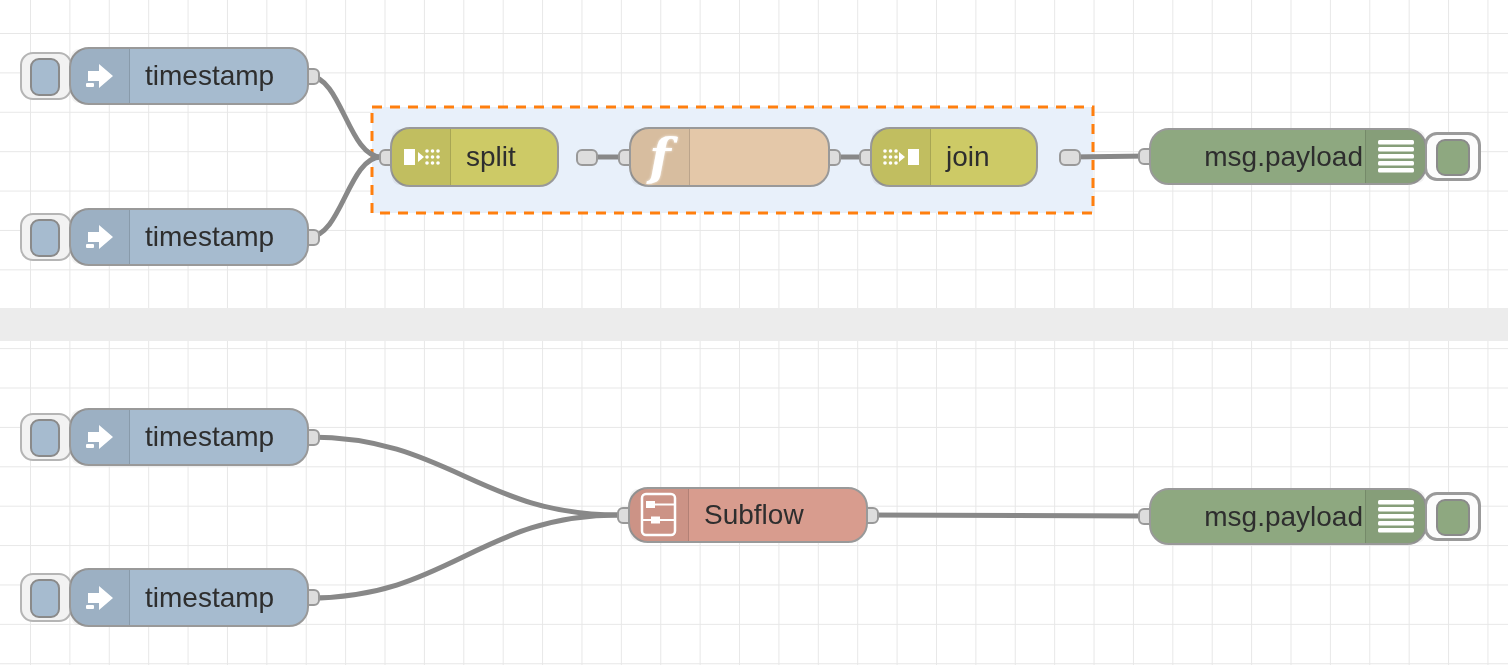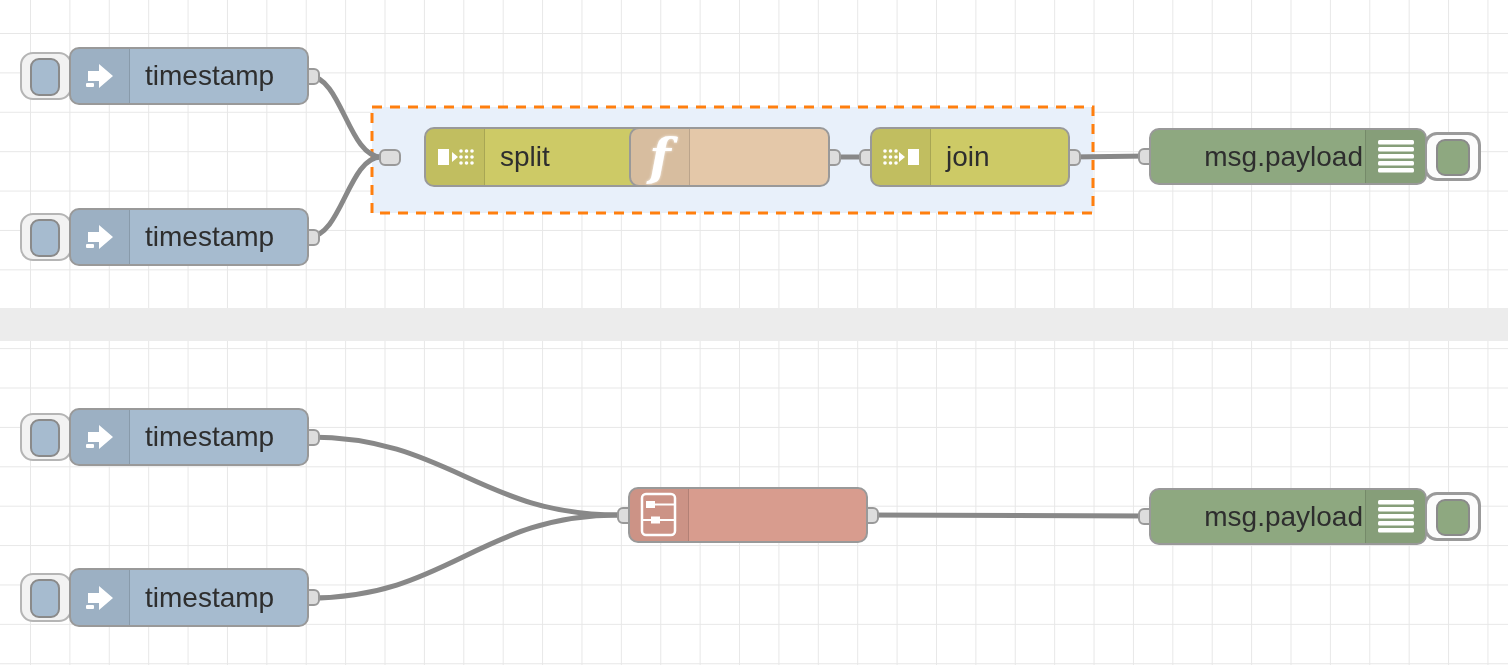--- a/index.html
+++ b/index.html
@@ -11,21 +11,21 @@
       linear-gradient(to right, var(--grid-line,#e7e7e7) 1px, transparent 1px),
       linear-gradient(to bottom, var(--grid-line,#e7e7e7) 1px, transparent 1px);
     background-size:39.4px 39.4px;
     background-position:30px 33px;
   }
   #divider{position:absolute;left:0;width:1508px;z-index:0;}
   #wire-layer{position:absolute;left:0;top:0;z-index:1;}
   .port{position:absolute;width:22px;height:17px;box-sizing:border-box;
     background:#ddd;border:2px solid #999;border-radius:6px;z-index:2;}
   .node{position:absolute;box-sizing:border-box;border:2px solid #999;
-    border-radius:10px;z-index:3;}
+    border-radius:20px;z-index:3;}
   .icon-strip{position:absolute;top:0;bottom:0;display:flex;align-items:center;
     justify-content:center;background:rgba(0,0,0,0.055);}
   .icon-strip.left{left:0;width:58px;border-right:1px solid rgba(0,0,0,0.13);border-radius:8px 0 0 8px;}
   .icon-strip.right{right:0;width:59px;border-left:1px solid rgba(0,0,0,0.13);border-radius:0 8px 8px 0;}
   .node-label{position:absolute;top:0;bottom:0;display:flex;align-items:center;
     font-size:28px;color:#2e2e2e;white-space:nowrap;}
   .node-label.left{left:74px;}
   .node-label.right{right:62px;}
   .btn-outer{position:absolute;box-sizing:border-box;background:#f2f2f2;
     border:2px solid #b5b5b5;border-radius:13px;z-index:2;}
@@ -75,21 +75,21 @@
             <svg width="32" height="30" viewBox="0 0 32 30">
               <path fill="#fff" d="M4 10 h11 V3 l14 12 -14 12 v-7 h-11 z"></path>
               <rect fill="#fff" x="2" y="22" width="8" height="4" rx="1"></rect>
             </svg>
           </span>
         </div>
         <div class="node-label left">timestamp</div>
       </div>
       <div class="port" style="left: 379px; top: 148.5px;"></div>
       <div class="port" style="left: 576px; top: 148.5px;"></div>
-      <div class="node" style="left: 390px; top: 127px; width: 234px; height: 60px; background: rgb(205, 202, 102); margin-left: 34px;">
+      <div class="node" style="left: 390px; top: 127px; width: 169px; height: 60px; background: rgb(205, 202, 102);">
         <div class="icon-strip left">
           <span style="display:flex">
             <svg width="37" height="28" viewBox="0 0 37 28">
               <rect x="1" y="6" width="11" height="16" fill="#fff"></rect>
               <path d="M15 9 l6 5 -6 5 z" fill="#fff"></path>
               <circle cx="24" cy="8" r="1.8" fill="#fff"></circle>
               <circle cx="24" cy="14" r="1.8" fill="#fff"></circle>
               <circle cx="24" cy="20" r="1.8" fill="#fff"></circle>
               <circle cx="29.5" cy="8" r="1.8" fill="#fff"></circle>
               <circle cx="29.5" cy="14" r="1.8" fill="#fff"></circle>
@@ -106,21 +106,21 @@
       <div class="port" style="left: 819px; top: 148.5px;"></div>
       <div class="node" style="left: 629px; top: 127px; width: 201px; height: 60px; background: rgb(228, 200, 169);">
         <div class="icon-strip left">
           <span style="display:flex">
             <span class="fn-f">f</span>
           </span>
         </div>
       </div>
       <div class="port" style="left: 859px; top: 148.5px;"></div>
       <div class="port" style="left: 1059px; top: 148.5px;"></div>
-      <div class="node" style="left: 870px; top: 127px; width: 200px; height: 60px; background: rgb(205, 202, 102);">
+      <div class="node" style="left: 870px; top: 127px; width: 168px; height: 60px; background: rgb(205, 202, 102);">
         <div class="icon-strip left">
           <span style="display:flex">
             <svg width="37" height="28" viewBox="0 0 37 28">
               <circle cx="2" cy="8" r="1.8" fill="#fff"></circle>
               <circle cx="2" cy="14" r="1.8" fill="#fff"></circle>
               <circle cx="2" cy="20" r="1.8" fill="#fff"></circle>
               <circle cx="7.5" cy="8" r="1.8" fill="#fff"></circle>
               <circle cx="7.5" cy="14" r="1.8" fill="#fff"></circle>
               <circle cx="7.5" cy="20" r="1.8" fill="#fff"></circle>
               <circle cx="13" cy="8" r="1.8" fill="#fff"></circle>
@@ -186,20 +186,21 @@
             <svg width="38" height="46" viewBox="0 0 38 46">
               <rect x="2" y="2" width="33" height="41" rx="4" fill="none" stroke="#fff" stroke-width="2.5"></rect>
               <rect x="6" y="9" width="9" height="7" fill="#fff"></rect>
               <line x1="15" y1="12.5" x2="34" y2="12.5" stroke="#fff" stroke-width="2"></line>
               <line x1="3" y1="28" x2="11" y2="28" stroke="#fff" stroke-width="2"></line>
               <rect x="11" y="24.5" width="9" height="7" fill="#fff"></rect>
               <line x1="20" y1="28" x2="34" y2="28" stroke="#fff" stroke-width="2"></line>
             </svg>
           </span>
         </div>
+        <div class="node-label left">Subflow</div>
       </div>
       <div class="btn-outer" style="left: 1424px; top: 492px; width: 57px; height: 49px; background: rgb(252, 252, 252); border-color: rgb(154, 154, 154); border-width: 3px;"></div>
       <div class="btn-inner" style="left: 1436px; top: 499px; width: 34px; height: 37px; background: rgb(142, 168, 128);"></div>
       <div class="port" style="left: 1138px; top: 508px;"></div>
       <div class="node" style="left: 1149px; top: 488px; width: 278px; height: 57px; background: rgb(142, 168, 128);">
         <div class="icon-strip right">
           <span style="display:flex">
             <svg width="36" height="33" viewBox="0 0 36 33">
               <rect x="0" y="0" width="36" height="4.5" rx="1.5" fill="#fff"></rect>
               <rect x="0" y="7" width="36" height="4.5" rx="1.5" fill="#fff"></rect>

